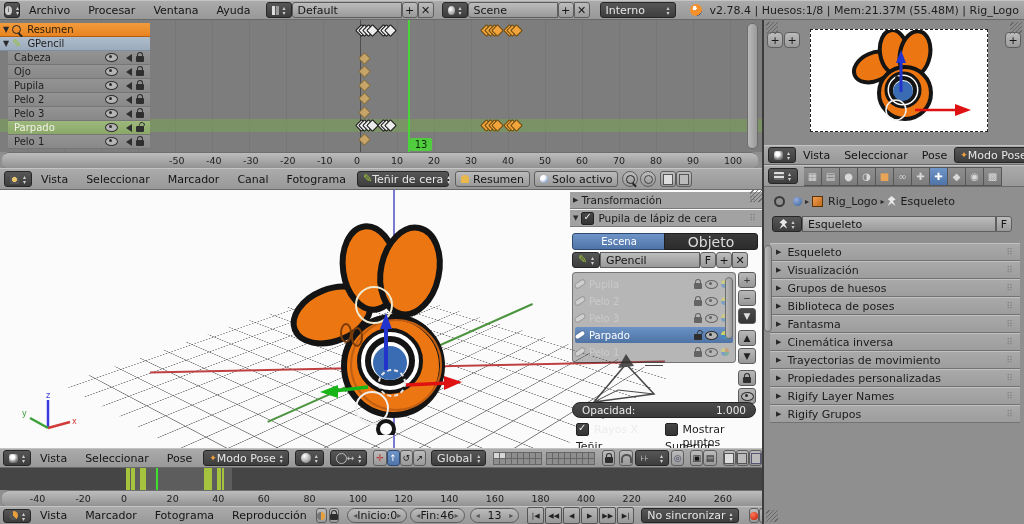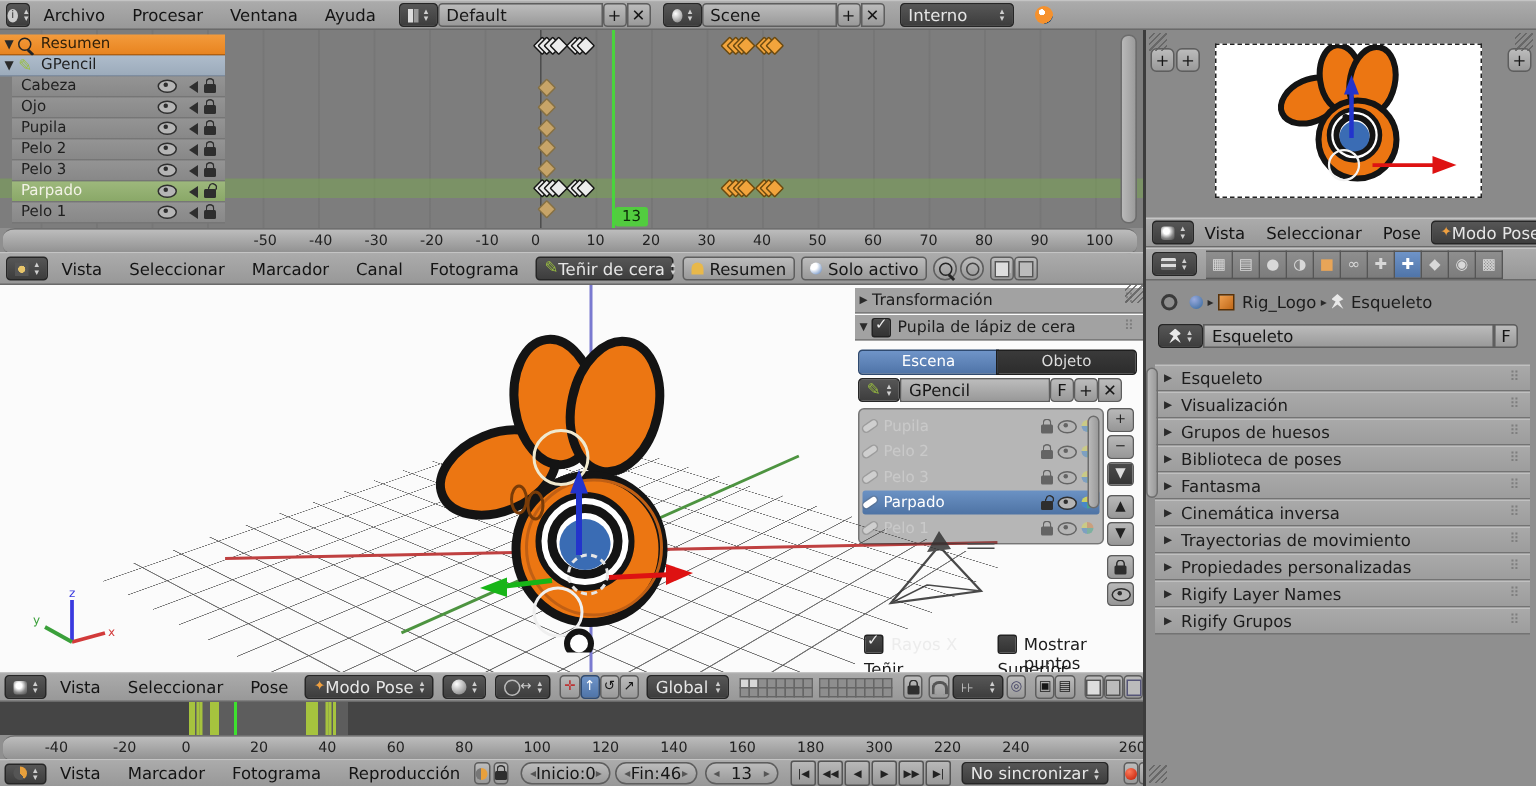--- a/index.html
+++ b/index.html
@@ -98,20 +98,21 @@
         <span class="stp"></span>
     </div>
     <div class="btnL" style="width:90px;border-radius:3px 0 0 3px">Scene</div>
     <div class="btnL sq">+</div>
     <div class="btnL sq" style="border-radius:0 3px 3px 0">✕</div>
     <div class="btnD" style="margin-left:10px;width:76px;justify-content:space-between">
       <span>Interno</span>
         <span class="stp"></span>
     </div>
     <span style="display:inline-block;width:12px;height:12px;margin-left:14px;border-radius:50%;background:radial-gradient(circle at 38% 35%,#fff 0 18%,#f5912d 20% 70%,#2d4a66 72%)"></span>
+    <span style="margin-left:8px;color:#1d1d1d">v2.78.4 | Huesos:1/8 | Mem:21.37M (55.48M) | Rig_Logo</span>
   </div>
 
   <div class="abs" id="dope" style="left:0;top:20px;width:762px;height:132px;background:#7d7d7d;overflow:hidden;
        background-image:linear-gradient(90deg,#71717188 1px,transparent 1px);background-size:37px 100%;background-position:175px 0">
 
     <div class="abs" style="left:0;top:99px;width:762px;height:13px;background:rgba(122,164,84,.55)"></div>
 
     <div class="abs" style="left:360px;top:0;width:1px;height:132px;background:#4e4e4e"></div>
     <div class="abs" style="left:408px;top:0;width:2px;height:132px;background:#49d43c"></div>
     <div class="abs" style="left:410px;top:118px;width:22px;height:13px;background:#52cc3f;border-radius:2px;color:#0c2b08;
@@ -328,21 +329,21 @@
       </div>
       <div class="nhead" style="top:20px">
         <span class="tri" style="font-size:7px">▼</span>
         <span class="cb on" style="margin-right:4px"></span>
         <span>Pupila de lápiz de cera</span>
         <span class="dots" style="margin-left:auto;margin-right:5px">⠿</span>
       </div>
       <div class="abs" style="left:2px;top:43px;width:92px;height:15px;background:linear-gradient(#6f94c8,#4f74a8);
            border:1px solid #2f4a70;border-radius:3px 0 0 3px;color:#fff;display:flex;align-items:center;justify-content:center;font-size:10px">Escena</div>
       <div class="abs" style="left:94px;top:43px;width:92px;height:15px;background:linear-gradient(#3a3a3a,#2c2c2c);
-           border:1px solid #1e1e1e;border-radius:0 3px 3px 0;color:#ddd;display:flex;align-items:center;justify-content:center;font-size:10px">Objeto</div>
+           border:1px solid #1e1e1e;border-radius:0 3px 3px 0;color:#ddd;display:flex;align-items:center;justify-content:center;font-size:14px">Objeto</div>
 
       <div class="btnD abs" style="left:2px;top:62px;width:28px;justify-content:center">
         <span class="i-pencil"></span>
           <span class="stp"></span>
       </div>
       <div class="btnL abs" style="left:30px;top:62px;width:100px;border-radius:0">GPencil</div>
       <div class="btnL abs sq" style="left:130px;top:62px">F</div>
       <div class="btnL abs sq" style="left:146px;top:62px">+</div>
       <div class="btnL abs sq" style="left:162px;top:62px;border-radius:0 3px 3px 0">✕</div>
 
@@ -408,20 +409,26 @@
       <div class="sidebtn" style="top:198px">
           <span class="i-eye"></span>
         </div>
 
       <svg class="abs" style="left:18px;top:162px;opacity:.85" width="75" height="55" viewBox="0 0 75 55">
         <path d="M6 50 L38 12 L66 42 Z" fill="none" stroke="#2a2a2a" stroke-width="1.5"></path>
         <path d="M30 16 L38 2 L46 14 Z" fill="#333"></path>
         <path d="M6 50 L30 38 L66 42" fill="none" stroke="#2a2a2a" stroke-width="1"></path>
       </svg>
 
+      <div class="abs" style="left:2px;top:212px;width:184px;height:16px;background:linear-gradient(#4c4c4c,#3a3a3a);
+           border:1px solid #242424;border-radius:9px;display:flex;align-items:center;justify-content:space-between;
+           padding:0 9px;box-sizing:border-box;color:#e9e9e9;font-size:10.5px">
+        <span>Opacidad:</span>
+        <span>1.000</span>
+      </div>
 
       <div class="abs" style="left:6px;top:233px;display:flex;align-items:center;gap:5px">
         <span class="cb on"></span>
         <span style="color:#ececec">Rayos X</span>
       </div>
       <div class="abs" style="left:95px;top:233px;display:flex;align-items:flex-start;gap:5px">
         <span class="cb"></span>
         <span style="color:#1d1d1d">Mostrar puntos</span>
       </div>
       <div class="abs" style="left:6px;top:250px;color:#1d1d1d">Teñir</div>
@@ -560,24 +567,24 @@
       <span class="tick-label" style="left: 119px;">0</span>
       <span class="tick-label" style="left: 164.6px;">20</span>
       <span class="tick-label" style="left: 210.2px;">40</span>
       <span class="tick-label" style="left: 255.8px;">60</span>
       <span class="tick-label" style="left: 301.4px;">80</span>
       <span class="tick-label" style="left: 347px;">100</span>
       <span class="tick-label" style="left: 392.6px;">120</span>
       <span class="tick-label" style="left: 438.2px;">140</span>
       <span class="tick-label" style="left: 483.8px;">160</span>
       <span class="tick-label" style="left: 529.4px;">180</span>
-      <span class="tick-label" style="left: 575px;">300</span>
+      <span class="tick-label" style="left: 575px;">400</span>
       <span class="tick-label" style="left: 620.6px;">220</span>
       <span class="tick-label" style="left: 666.2px;">240</span>
-      <span class="tick-label" style="left: 711.8px; margin-left: 32px;">260</span>
+      <span class="tick-label" style="left: 711.8px;">260</span>
     </div>
   <div class="hdr abs" style="left:0;top:506px;width:770px;height:18px;border-bottom:none">
     <div class="btnD" style="margin-left:3px;width:28px;height:14px">
       <span style="display:inline-block;width:9px;height:9px;border-radius:50%;background:conic-gradient(#e8a03c 0 40%,#555 40%)"></span>
         <span class="stp"></span>
     </div>
     <span class="menu">Vista</span>
     <span class="menu">Marcador</span>
     <span class="menu">Fotograma</span>
     <span class="menu">Reproducción</span>

